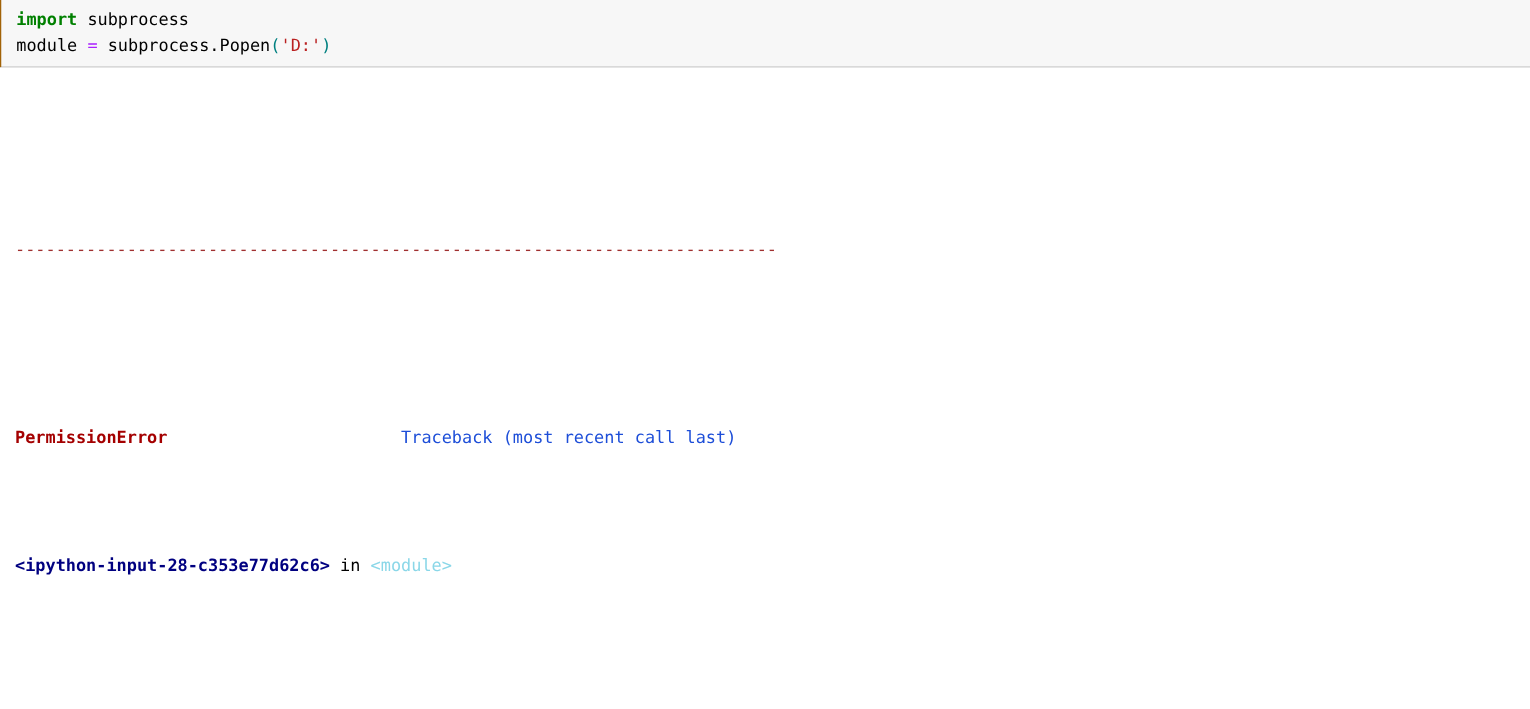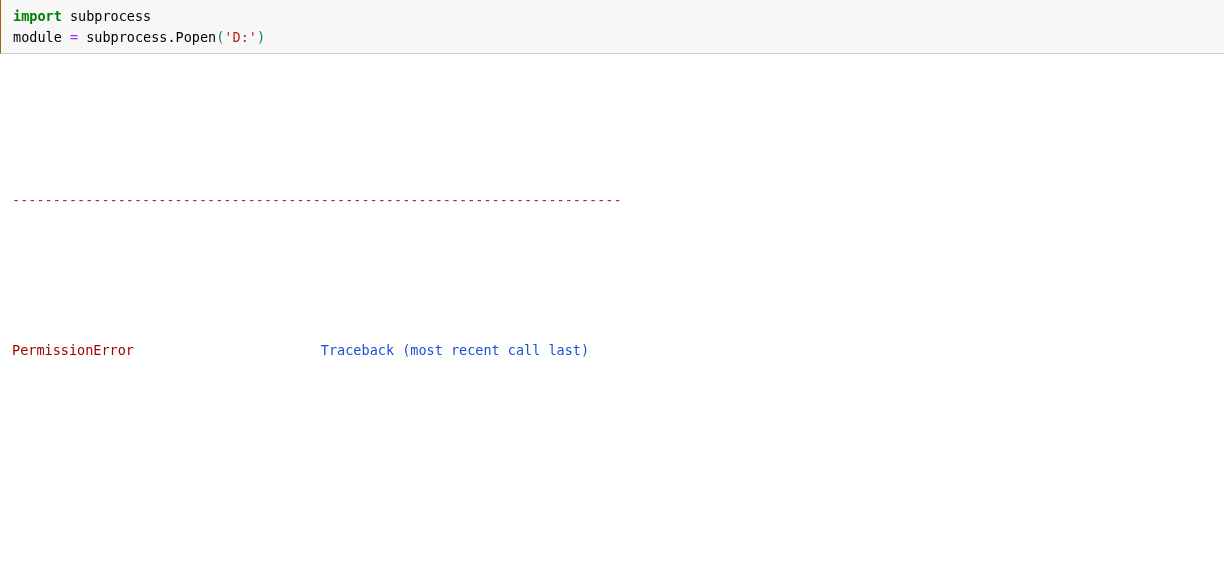--- a/index.html
+++ b/index.html
@@ -39,21 +39,21 @@
   .tb .row { white-space: pre; height: 20.6px; }
   .spacer-12 { height: 12px; }
   .spacer-6  { height: 6px; }
 
   
   .kw        { color: #008000; font-weight: bold; }   
   .op        { color: #aa22ff; }                       
   .plain     { color: #000000; }
   .punct     { color: #008080; }                       
   .str       { color: #ba2121; }   
-  .errname   { color: #a40000; font-weight: normal; }
+  .errname   { color: #a40000; font-weight: bold; }
   .tbtitle   { color: #1d4ed8; }
   .dashes    { color: #a03030; letter-spacing: 0px; }
   .inword    { color: #000000; }
   .lineno    { color: #2e8b57; }
   .ipyname   { color: #000080; font-weight: bold; }
   .modname   { color: #8ad7e8; }
   .code      { color: #333333; }
 </style>
 </head>
 <body>
@@ -67,20 +67,21 @@
 
   <div class="spacer-12"></div>
 
   <div class="row dashes">---------------------------------------------------------------------------</div>
 
   <div class="spacer-6"></div>
 
   <div class="row"><span class="errname">PermissionError</span><span class="plain">                       </span><span class="tbtitle">Traceback (most recent call last)</span></div>
 
   
+  <div class="row"><span class="ipyname">&lt;ipython-input-28-c353e77d62c6&gt;</span><span class="inword"> in </span><span class="modname">&lt;module&gt;</span></div>
 
 
   
 
   
 
   
   
   
 

